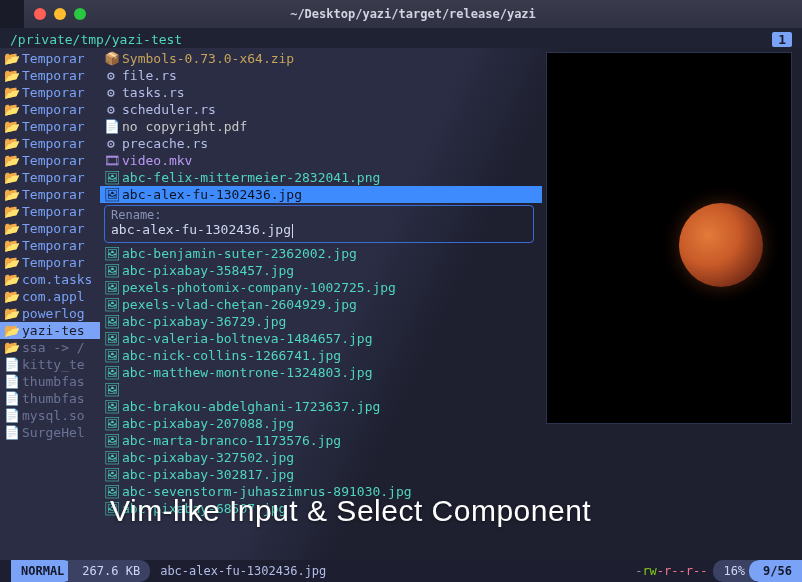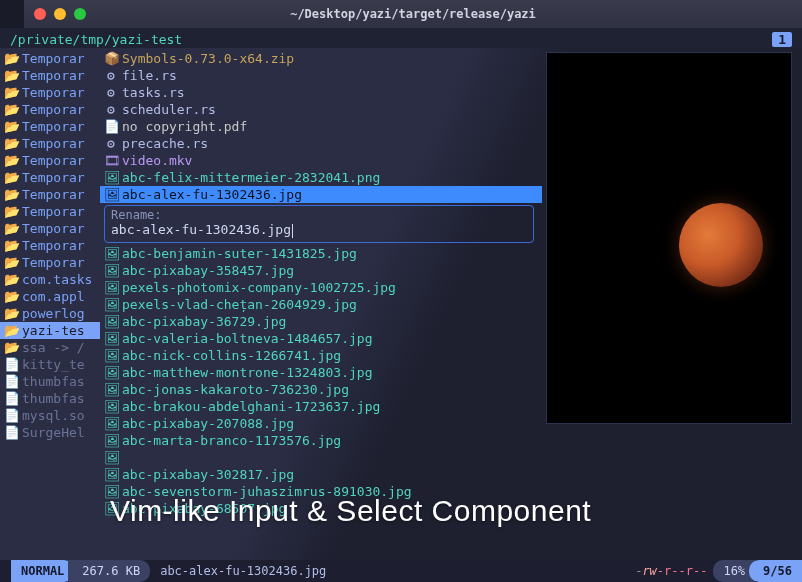--- a/index.html
+++ b/index.html
@@ -77,21 +77,21 @@
   .status {
     position:absolute; bottom:0; left:0; right:0; height:22px;
     background:#1d1f30; display:flex; align-items:center; font-size:12px;padding-left:11px;
   }
   .seg { height:22px; display:flex; align-items:center; padding:0 10px;}
   .seg.mode { background:#7aa2f7; color:#14182a; font-weight:bold; border-top-right-radius:10px; border-bottom-right-radius:10px;}
   .seg.size { background:#3a4163; color:#cfd6f5; border-top-right-radius:10px; border-bottom-right-radius:10px; margin-left:-6px; padding-left:14px;}
   .seg.name { color:#b4bde8; }
   .status .spacer{flex:1;}
   .seg.perm { color:#8892b8; padding-right:6px;}
-  .seg.perm b{color:#fca5a5; font-weight:normal;font-style:italic;}
+  .seg.perm b{color:#84cc16; font-weight:normal;}
   .seg.perm i{color:#f7768e; font-style:normal;}
   .seg.pct { background:#3a4163; color:#cfd6f5; border-top-left-radius:10px; border-bottom-left-radius:10px; padding:0 10px;}
   .seg.pos { background:#7aa2f7; color:#14182a; font-weight:bold; border-top-left-radius:10px; border-bottom-left-radius:10px; margin-left:-6px; padding:0 10px 0 14px;}
 </style>
 </head>
 <body>
 
 <div class="titlebar">
   <div class="traffic">
     <div class="dot red"></div>
@@ -237,21 +237,21 @@
       <div class="row image sel">
         <span class="ico">🖼</span>
         <span>abc-alex-fu-1302436.jpg</span>
       </div>
       <div class="rename-box">
         <div class="lbl">Rename:</div>
         <div class="val"><span>abc-alex-fu-1302436.jpg</span><span class="caret"></span></div>
       </div>
       <div class="row image">
         <span class="ico">🖼</span>
-        <span>abc-benjamin-suter-1431825.jpg</span>
+        <span>abc-benjamin-suter-2362002.jpg</span>
       </div>
       <div class="row image">
         <span class="ico">🖼</span>
         <span>abc-pixabay-358457.jpg</span>
       </div>
       <div class="row image">
         <span class="ico">🖼</span>
         <span>pexels-photomix-company-1002725.jpg</span>
       </div>
       <div class="row image">
@@ -269,36 +269,36 @@
       <div class="row image">
         <span class="ico">🖼</span>
         <span>abc-nick-collins-1266741.jpg</span>
       </div>
       <div class="row image">
         <span class="ico">🖼</span>
         <span>abc-matthew-montrone-1324803.jpg</span>
       </div>
       <div class="row image">
         <span class="ico">🖼</span>
-        <span>abc-jonas-kakaroto-736230.jpg</span>
       </div>
       <div class="row image">
         <span class="ico">🖼</span>
         <span>abc-brakou-abdelghani-1723637.jpg</span>
       </div>
       <div class="row image">
         <span class="ico">🖼</span>
         <span>abc-pixabay-207088.jpg</span>
       </div>
       <div class="row image">
         <span class="ico">🖼</span>
         <span>abc-marta-branco-1173576.jpg</span>
       </div>
       <div class="row image">
         <span class="ico">🖼</span>
+        <span>abc-pixabay-327502.jpg</span>
       </div>
       <div class="row image">
         <span class="ico">🖼</span>
         <span>abc-pixabay-302817.jpg</span>
       </div>
       <div class="row image">
         <span class="ico">🖼</span>
         <span>abc-sevenstorm-juhaszimrus-891030.jpg</span>
       </div>
       <div class="row image">

